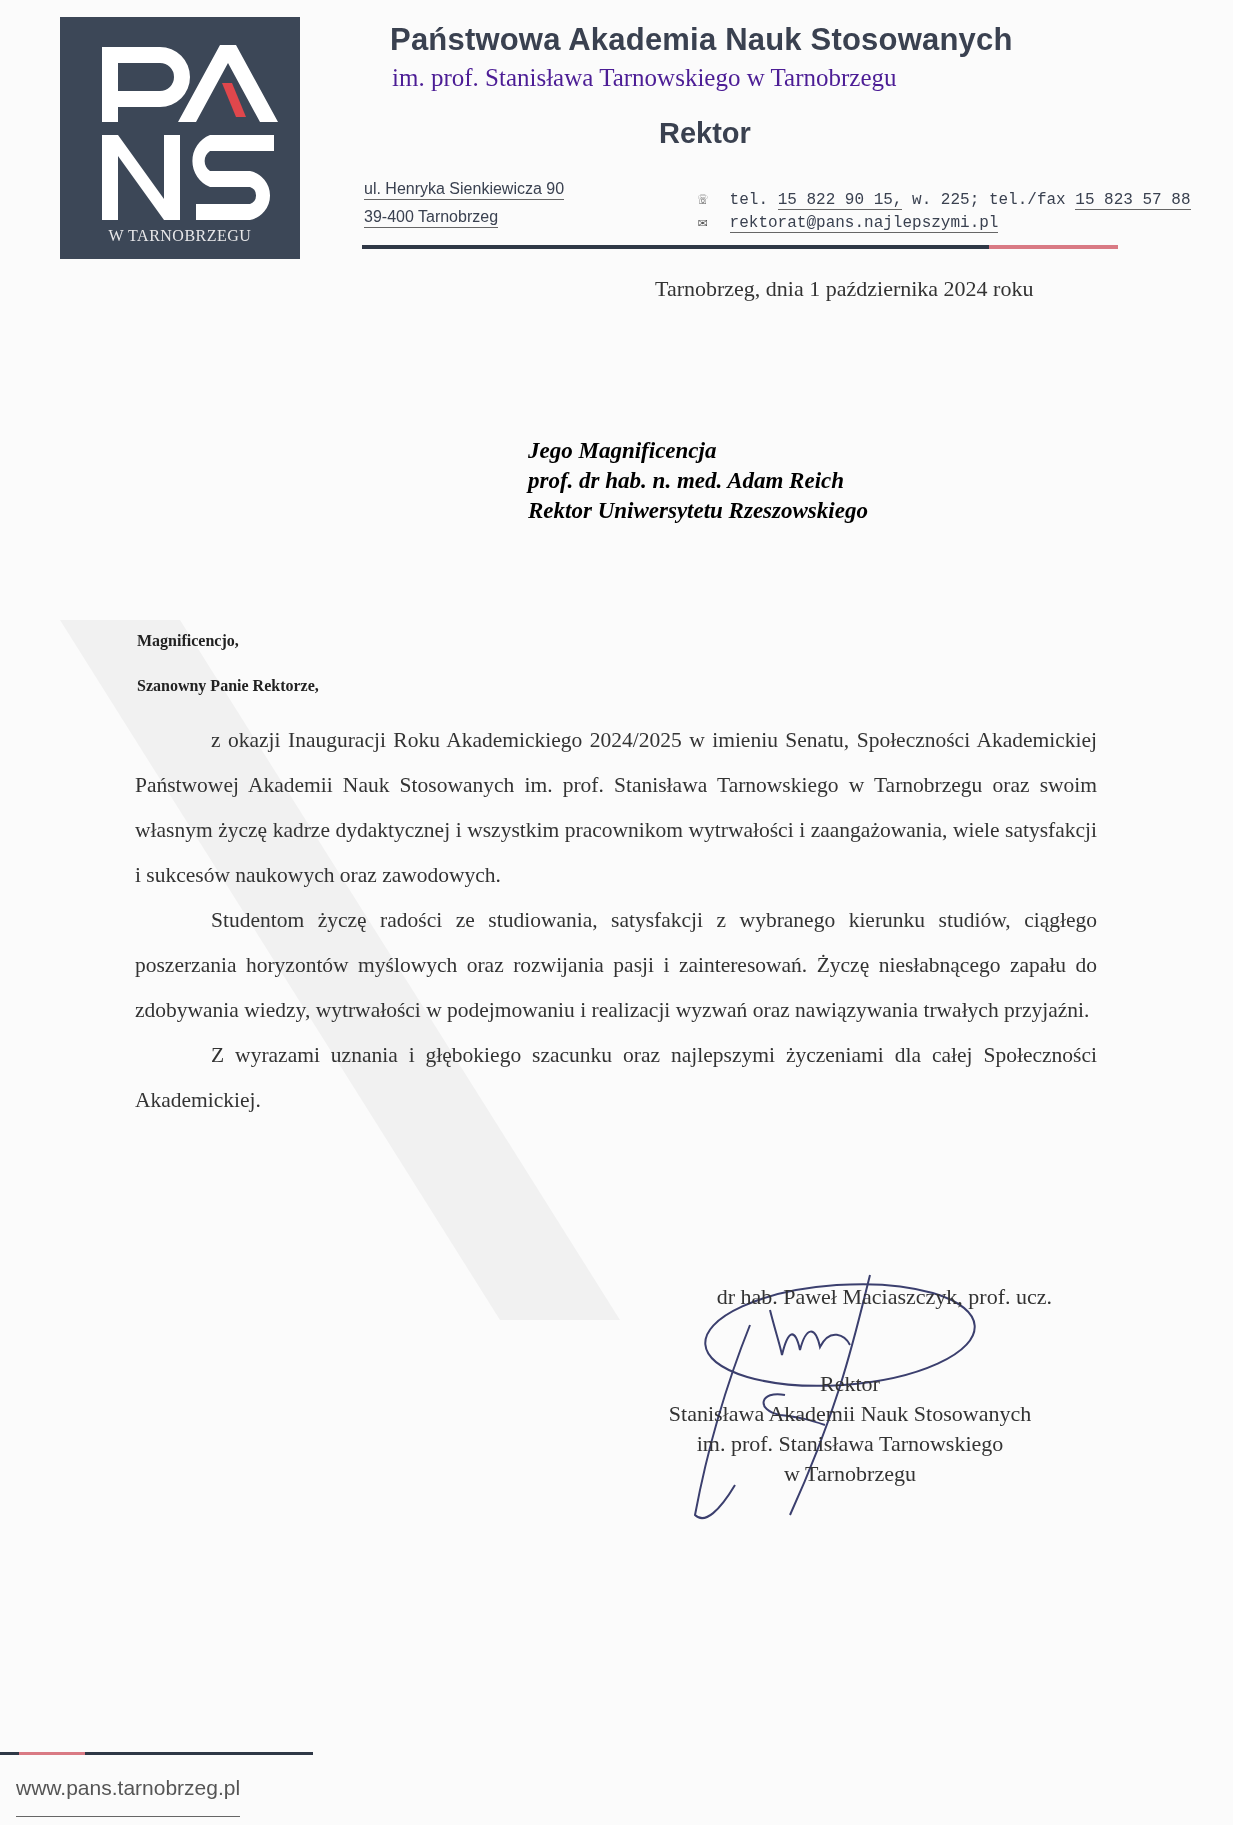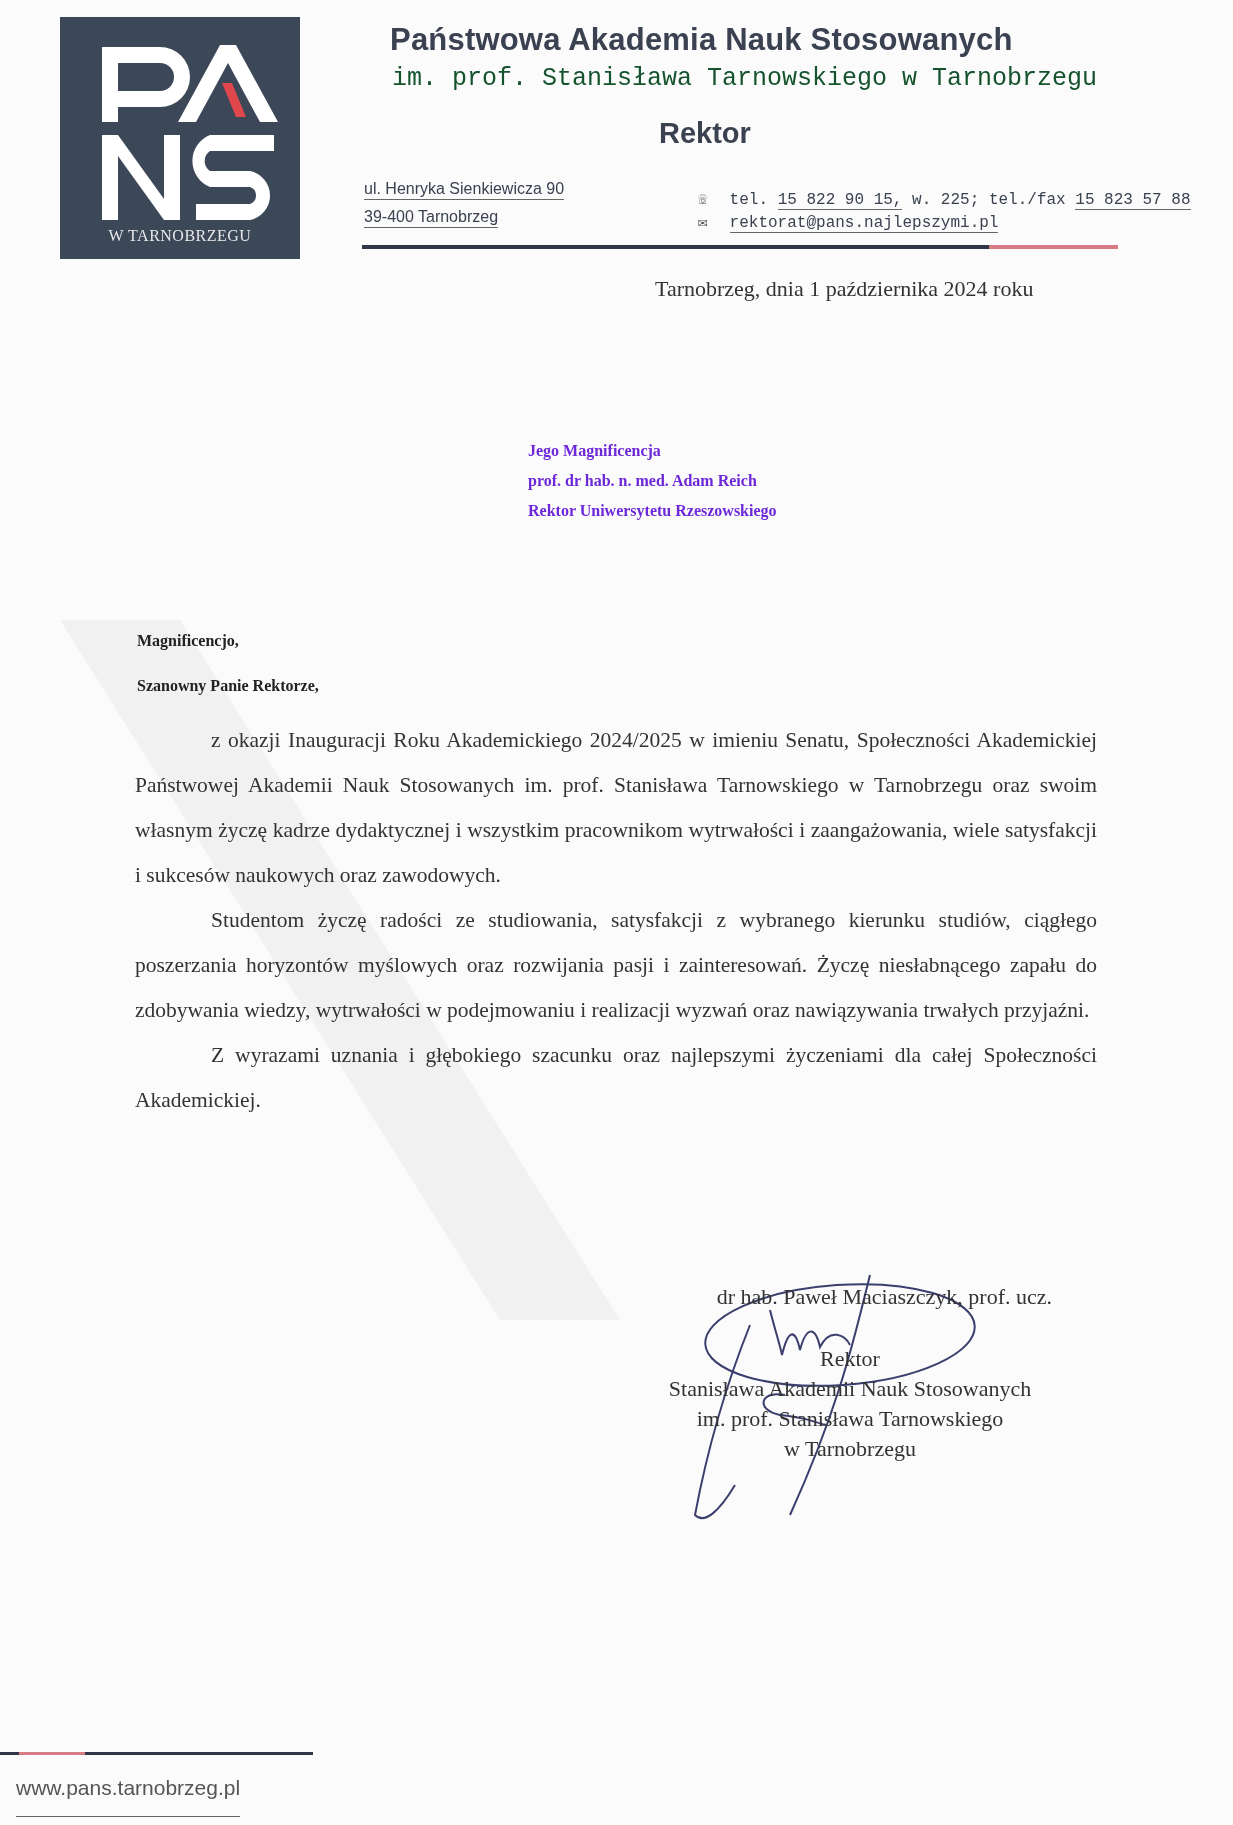--- a/index.html
+++ b/index.html
@@ -4,34 +4,34 @@
 <style>
   html, body { margin:0; padding:0; }
   body { width:1233px; height:1825px; background:#fbfbfb; position:relative; overflow:hidden; font-family:"DejaVu Serif", serif; color:#2a2a2a; }
   .abs { position:absolute; }
   
   .logo { left:60px; top:17px; width:240px; height:242px; background:#3c4757; }
   .logo svg { position:absolute; left:0; top:0; }
   .logo-caption { position:absolute; left:0; width:100%; bottom:14px; text-align:center; color:#e8e8ea; font-family:"Liberation Serif", serif; font-size:16px; letter-spacing:0.5px; }
   
   .h-title { left:390px; top:22px; font-family:"Liberation Sans", sans-serif; font-weight:bold; font-size:31px; color:#3a4150; letter-spacing:0.2px; }
-  .h-sub { left:392px; top:64px; font-family:Liberation Mono, monospace; font-size:25px; color:#14532d; }
+  .h-sub { left:392px; top:64px; font-family:Liberation Serif, serif; font-size:25px; color:#4c1d95; }
   .h-rektor { left:659px; top:117px; font-family:"Liberation Sans", sans-serif; font-weight:bold; font-size:29px; color:#3a4150; }
   .addr { left:364px; font-family:"Liberation Sans", sans-serif; font-size:16px; color:#3a4150; border-bottom:1px solid #666; padding-bottom:1px; }
   .contact { left:698px; font-family:Liberation Mono, monospace; font-size:16px; color:#3a4150; white-space:nowrap; }
   .contact .icon { display:inline-block; width:22px; color:#555; }
   .u { border-bottom:1px solid #666; }
   .hdr-rule { left:362px; top:245px; width:756px; height:4px; background:linear-gradient(to right, #2f3846 0%, #2f3846 83%, #d97a84 83%, #d97a84 100%); }
   .date { left:655px; top:276px; font-size:22px; font-family:"Liberation Serif", serif; color:#333; }
-  .addressee { left:528px; top:436px; font-family:"Liberation Serif", serif; font-weight:bold; font-size:16px; line-height:30px; color:#6d28d9; }
+  .addressee { left:528px; top:436px; font-family:"Liberation Serif", serif; font-weight:bold; font-size:23px; line-height:30px; color:#000000;font-style:italic; }
   .greeting { left:137px; font-family:"Liberation Serif", serif; font-weight:bold; font-size:16px; color:#222; }
   .body { left:135px; top:718px; width:962px; font-family:"Liberation Serif", serif; font-size:21.5px; line-height:45px; color:#333; text-align:justify; }
   .body p { margin:0; text-indent:76px; }
   .sig { left:620px; top:1282px; width:460px; font-family:"Liberation Serif", serif; font-size:22px; line-height:30px; text-align:center; color:#333; }
-  .sig-name { text-align:right; padding-right:28px; margin-bottom:32px; }
+  .sig-name { text-align:right; padding-right:28px; margin-bottom:57px; }
   .signature-svg { left:610px; top:1255px; }
   .ftr-rule { left:0; top:1752px; width:313px; height:3px; background:linear-gradient(to right, #2f3846 0%, #2f3846 6%, #d97a84 6%, #d97a84 27%, #2f3846 27%); }
   .ftr-url { left:16px; top:1776px; font-family:"Liberation Sans", sans-serif; font-size:21px; color:#555; border-bottom:1px solid #666; padding-bottom:16px; }
   .watermark { left:60px; top:620px; }
 </style>
 </head>
 <body>
 
 <svg class="abs watermark" width="560" height="700" viewBox="0 0 560 700">
   <polygon points="0,0 120,0 560,700 440,700" fill="#f1f1f1"></polygon>

